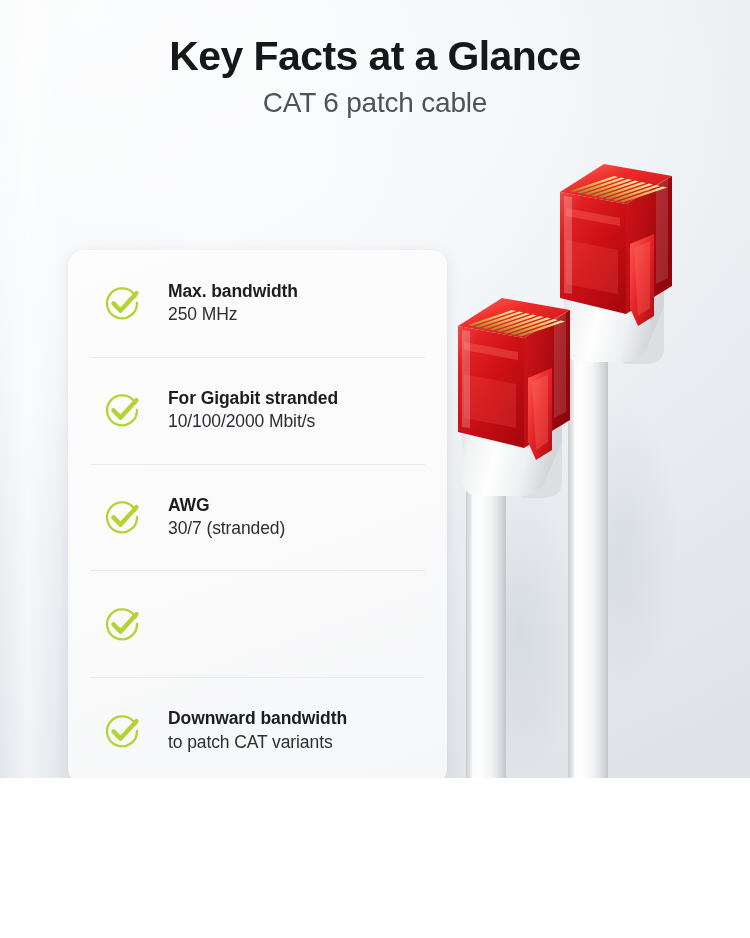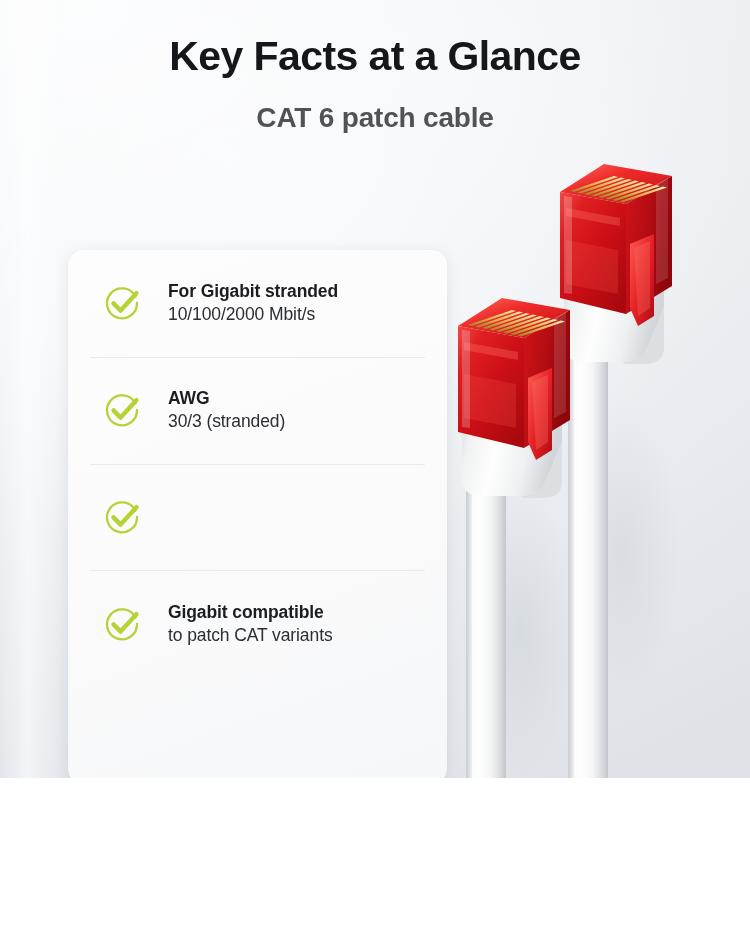--- a/index.html
+++ b/index.html
@@ -51,25 +51,25 @@
   #title {
     font-size: 41px;
     font-weight: bold;
     color: #15171a;
     letter-spacing: -0.6px;
     line-height: 1.1;
     margin: 0;
   }
   #subtitle {
     font-size: 28px;
-    font-weight: bold;
+    font-weight: normal;
     color: #4e5358;
     letter-spacing: -0.2px;
     line-height: 1.2;
-    margin: 22px 0 0 0;
+    margin: 7px 0 0 0;
   }
 
   
   #photo {
     position: absolute;
     left: 410px;
     top: 130px;
     width: 340px;
     height: 808px;
     z-index: 2;
@@ -285,65 +285,77 @@
   </div>
 
   <div id="header">
     <h1 id="title">Key Facts at a Glance</h1>
     <p id="subtitle">CAT 6 patch cable</p>
   </div>
 
   <div id="facts-card">
     <ul id="facts-list">
 
-
       <li class="fact-row">
         <span class="fact-check">
           <svg width="40" height="40" viewBox="0 0 40 40" xmlns="http://www.w3.org/2000/svg">
             <path d="M 33.4 13.6 A 15 15 0 1 0 35 20" fill="none" stroke="#b4d335" stroke-width="2.3" stroke-linecap="round"></path>
             <path d="M 11.5 20.4 L 18.6 27.6 L 34.4 10.2" fill="none" stroke="#b4d335" stroke-width="4.4" stroke-linecap="round" stroke-linejoin="round"></path>
           </svg>
         </span>
         <span class="fact-text">
-          <span class="fact-line1">For Gigabit stranded</span>
-          <span class="fact-line2">10/100/2000 Mbit/s</span>
+          <span class="fact-line1">Max. bandwidth</span>
+          <span class="fact-line2">250 MHz</span>
         </span>
       </li>
 
       <li class="fact-row">
         <span class="fact-check">
           <svg width="40" height="40" viewBox="0 0 40 40" xmlns="http://www.w3.org/2000/svg">
             <path d="M 33.4 13.6 A 15 15 0 1 0 35 20" fill="none" stroke="#b4d335" stroke-width="2.3" stroke-linecap="round"></path>
             <path d="M 11.5 20.4 L 18.6 27.6 L 34.4 10.2" fill="none" stroke="#b4d335" stroke-width="4.4" stroke-linecap="round" stroke-linejoin="round"></path>
           </svg>
         </span>
         <span class="fact-text">
-          <span class="fact-line1">AWG</span>
-          <span class="fact-line2">30/3 (stranded)</span>
+          <span class="fact-line1">For Gigabit stranded</span>
+          <span class="fact-line2">10/100/2000 Mbit/s</span>
         </span>
       </li>
 
       <li class="fact-row">
         <span class="fact-check">
           <svg width="40" height="40" viewBox="0 0 40 40" xmlns="http://www.w3.org/2000/svg">
             <path d="M 33.4 13.6 A 15 15 0 1 0 35 20" fill="none" stroke="#b4d335" stroke-width="2.3" stroke-linecap="round"></path>
             <path d="M 11.5 20.4 L 18.6 27.6 L 34.4 10.2" fill="none" stroke="#b4d335" stroke-width="4.4" stroke-linecap="round" stroke-linejoin="round"></path>
           </svg>
         </span>
+        <span class="fact-text">
+          <span class="fact-line1">AWG</span>
+          <span class="fact-line2">30/7 (stranded)</span>
+        </span>
       </li>
 
       <li class="fact-row">
         <span class="fact-check">
           <svg width="40" height="40" viewBox="0 0 40 40" xmlns="http://www.w3.org/2000/svg">
             <path d="M 33.4 13.6 A 15 15 0 1 0 35 20" fill="none" stroke="#b4d335" stroke-width="2.3" stroke-linecap="round"></path>
             <path d="M 11.5 20.4 L 18.6 27.6 L 34.4 10.2" fill="none" stroke="#b4d335" stroke-width="4.4" stroke-linecap="round" stroke-linejoin="round"></path>
           </svg>
         </span>
+      </li>
+
+      <li class="fact-row">
+        <span class="fact-check">
+          <svg width="40" height="40" viewBox="0 0 40 40" xmlns="http://www.w3.org/2000/svg">
+            <path d="M 33.4 13.6 A 15 15 0 1 0 35 20" fill="none" stroke="#b4d335" stroke-width="2.3" stroke-linecap="round"></path>
+            <path d="M 11.5 20.4 L 18.6 27.6 L 34.4 10.2" fill="none" stroke="#b4d335" stroke-width="4.4" stroke-linecap="round" stroke-linejoin="round"></path>
+          </svg>
+        </span>
         <span class="fact-text">
-          <span class="fact-line1">Gigabit compatible</span>
+          <span class="fact-line1">Downward bandwidth</span>
           <span class="fact-line2">to patch CAT variants</span>
         </span>
       </li>
 
     </ul>
   </div>
 
   <div id="logo">
     <svg width="140" height="44" viewBox="0 0 140 44" xmlns="http://www.w3.org/2000/svg">
 

